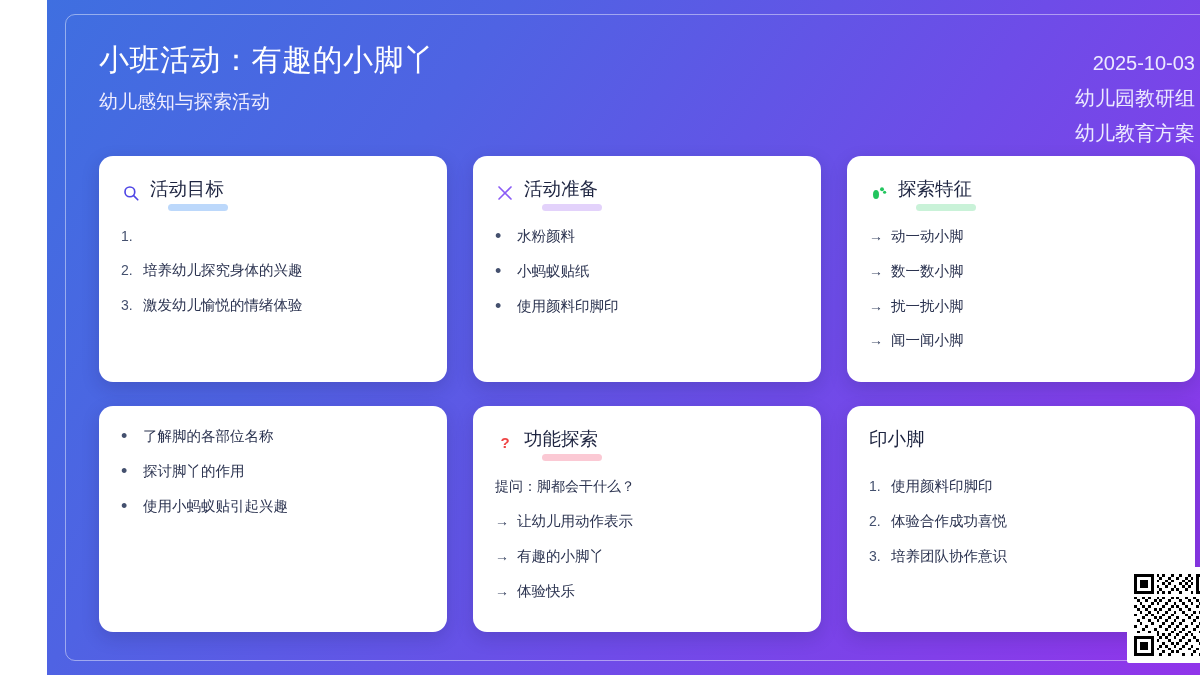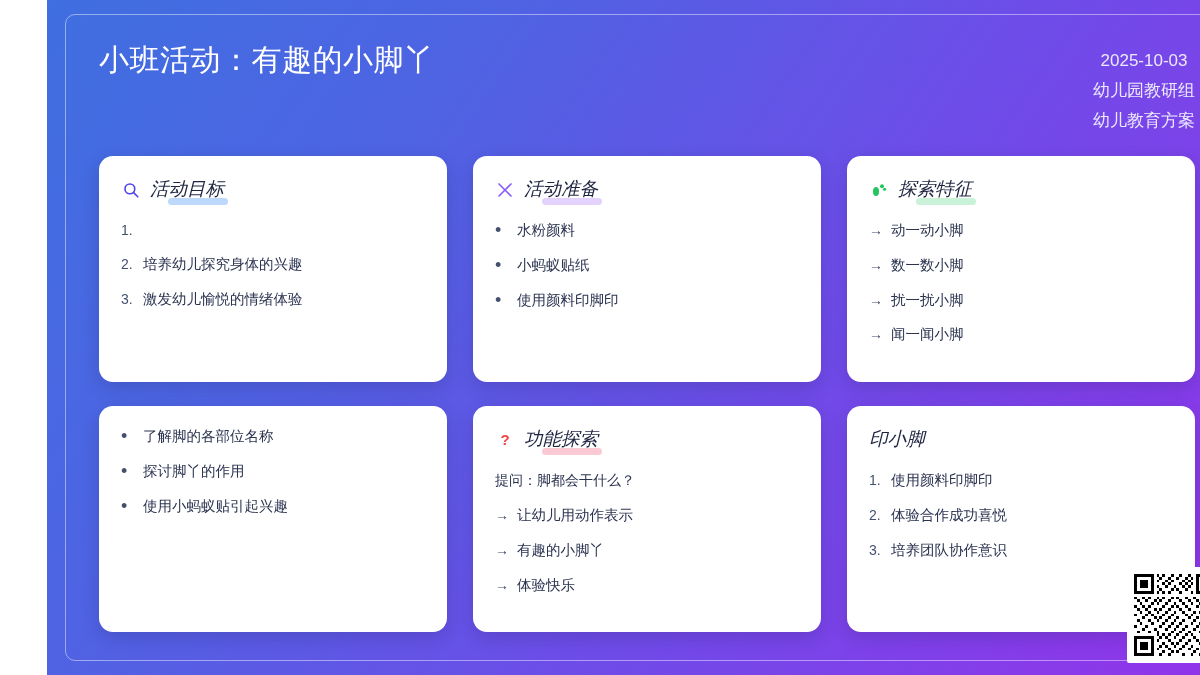--- a/index.html
+++ b/index.html
@@ -37,23 +37,23 @@
   }
   .subtitle {
     margin-top: 8px;
     font-size: 19px;
     color: #f0eeff;
     font-weight: 400;
   }
   .meta {
     position: absolute;
     right: 0; top: 6px;
-    text-align: center;
+    text-align: right;
     color: #ece9ff;
-    font-size: 17px;
+    font-size: 20px;
     line-height: 1.75;
   }
   
   .grid {
     position: absolute;
     left: 52px; top: 156px;
     width: 1096px;
     display: grid;
     grid-template-columns: repeat(3, 348px);
     grid-template-rows: 226px 226px;
@@ -79,22 +79,21 @@
     align-items: center;
     justify-content: center;
     flex: 0 0 auto;
   }
   .card-title {
     font-size: 18.5px;
     color: #1d2440;
     font-weight: 400;
     position: relative;
     display: inline-block;
-    padding-bottom: 3px;
-    font-style: italic;
+    padding-bottom: 9px;
   }
   .card-title::after {
     content: "";
     position: absolute;
     left: 24%; right: -6%;
     bottom: -1px;
     height: 7px;
     border-radius: 4px;
     background: var(--hl, rgba(147, 197, 253, 0.55));
     z-index: -1;
@@ -140,20 +139,21 @@
   .qr svg { display: block; }
 </style>
 </head>
 <body>
 
 <div class="slide">
   <div class="frame-border"></div>
 
   <div class="header">
     <div class="title">小班活动：有趣的小脚丫</div>
+    <div class="subtitle">幼儿感知与探索活动</div>
     <div class="meta">
       <div>2025-10-03</div>
       <div>幼儿园教研组</div>
       <div>幼儿教育方案</div>
     </div>
   </div>
 
   <div class="grid">
 
     <div class="card">

